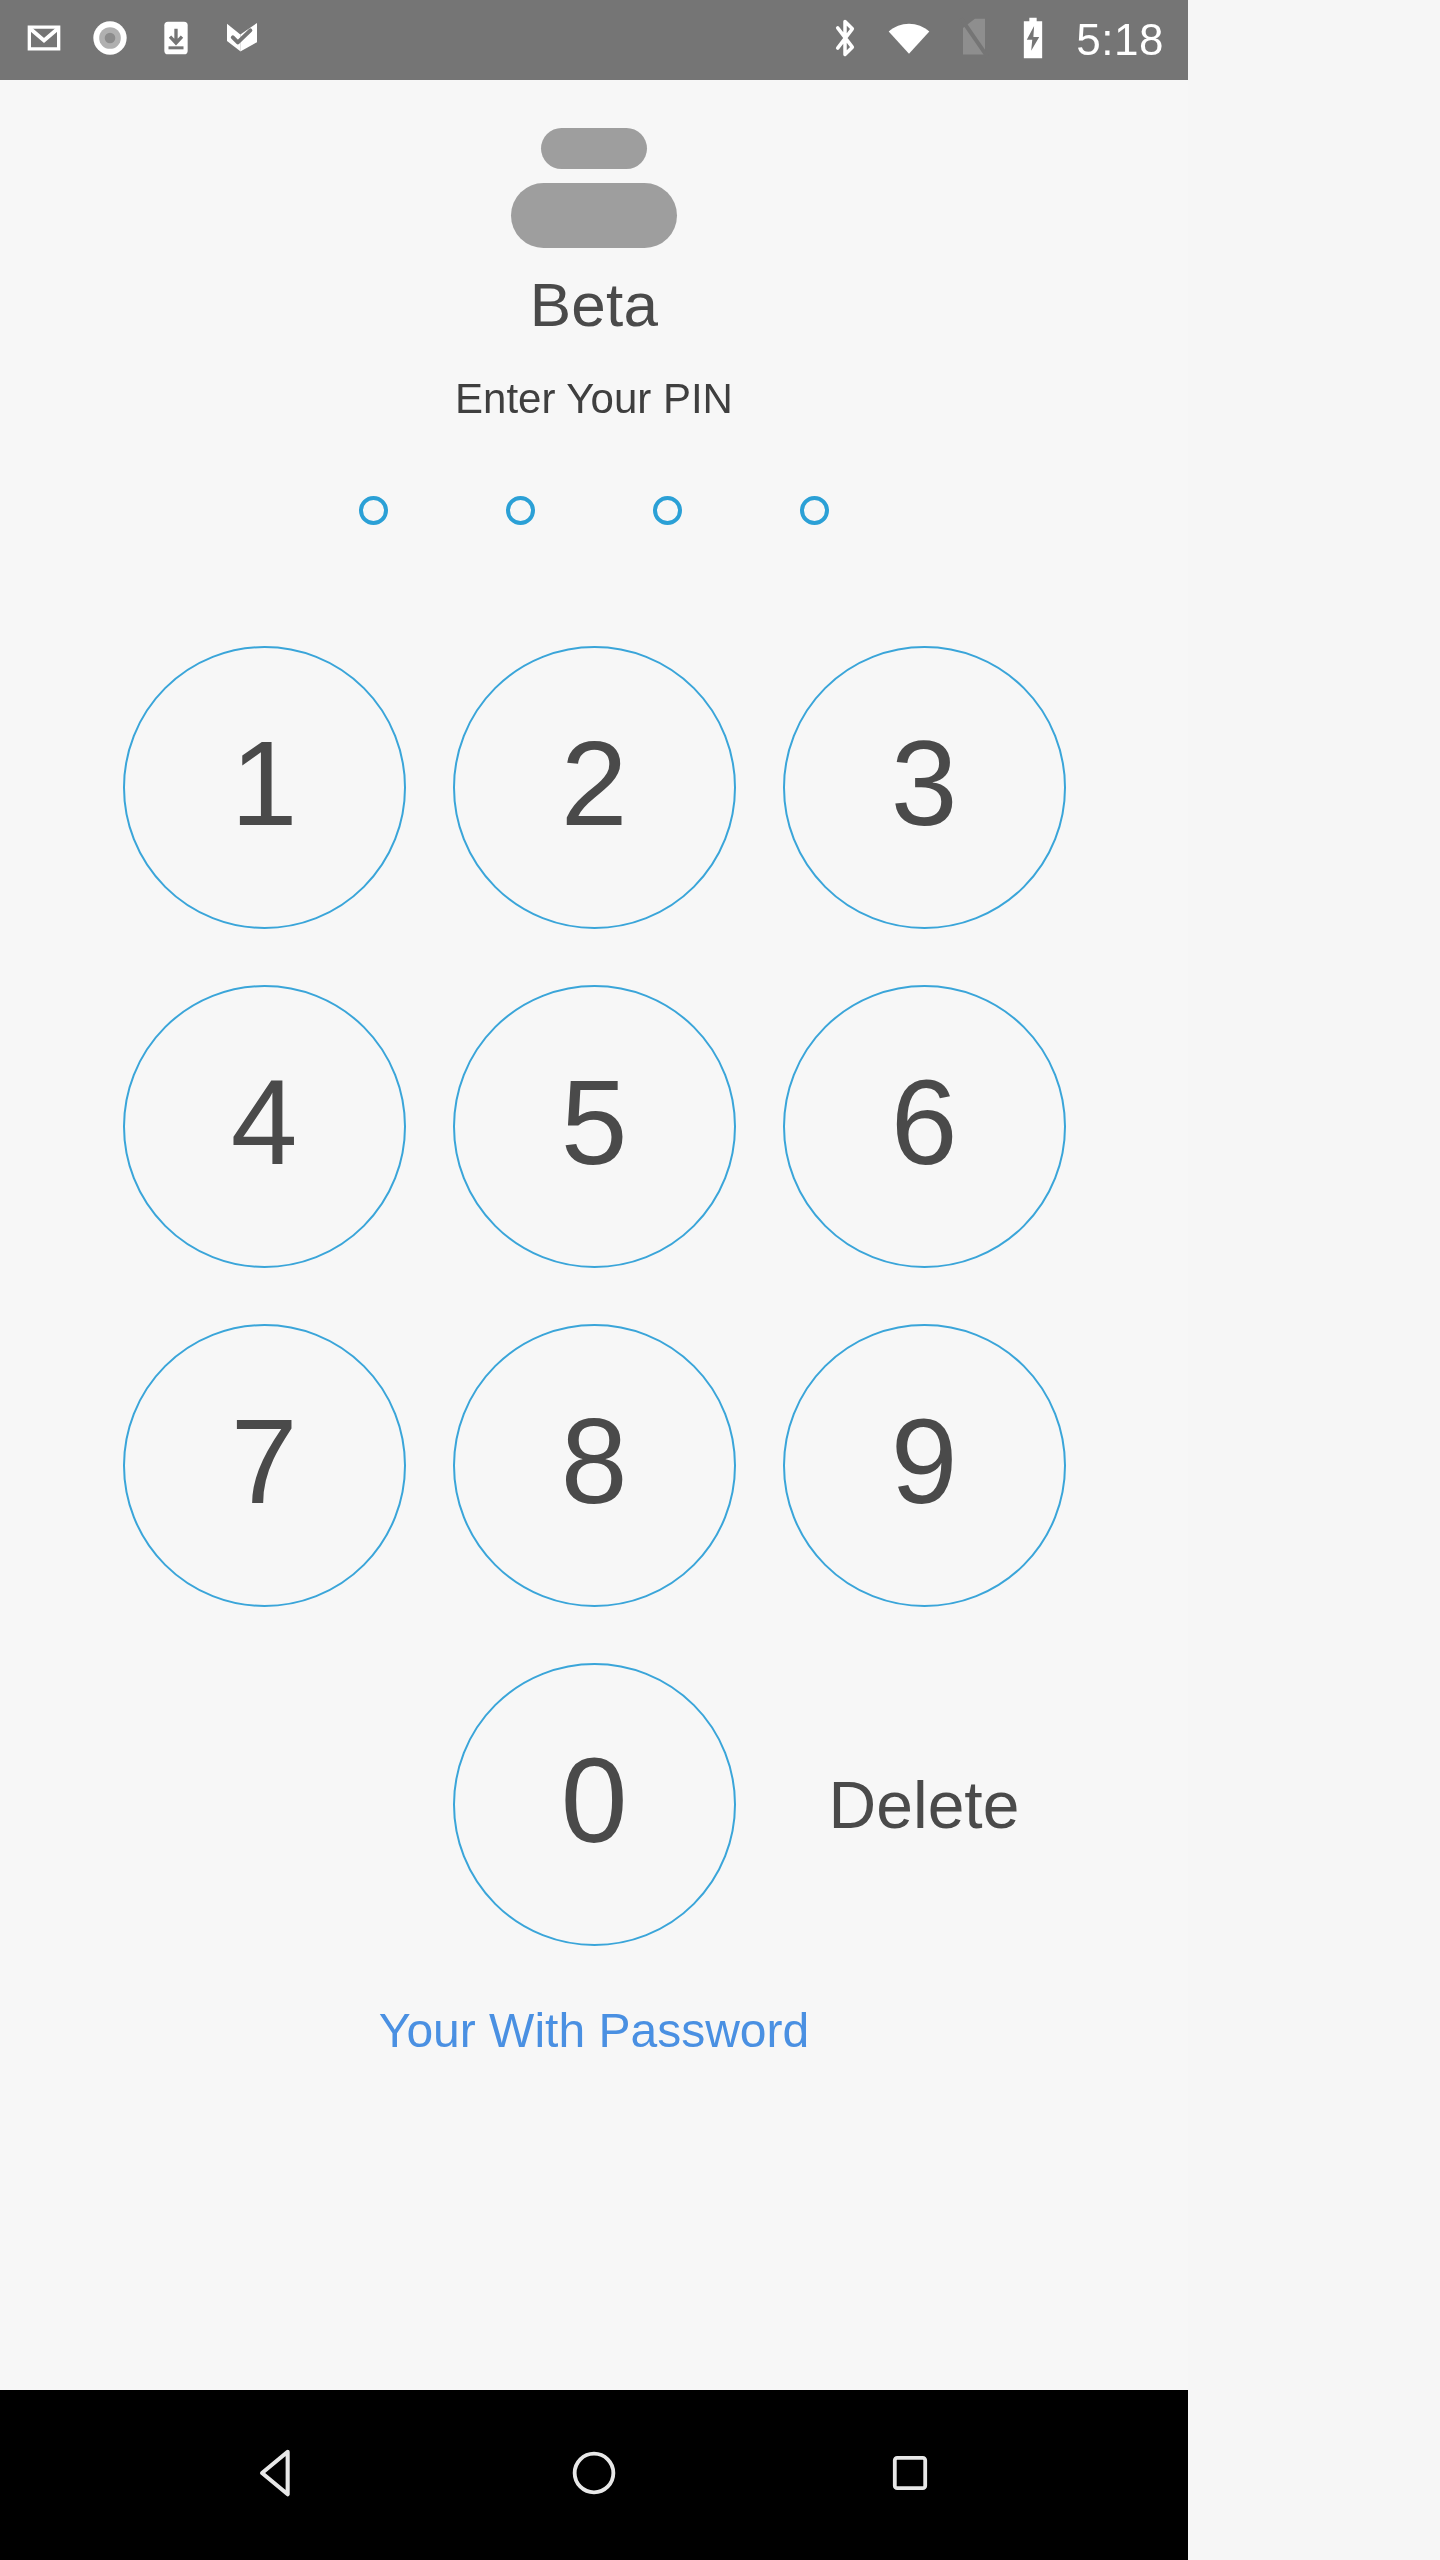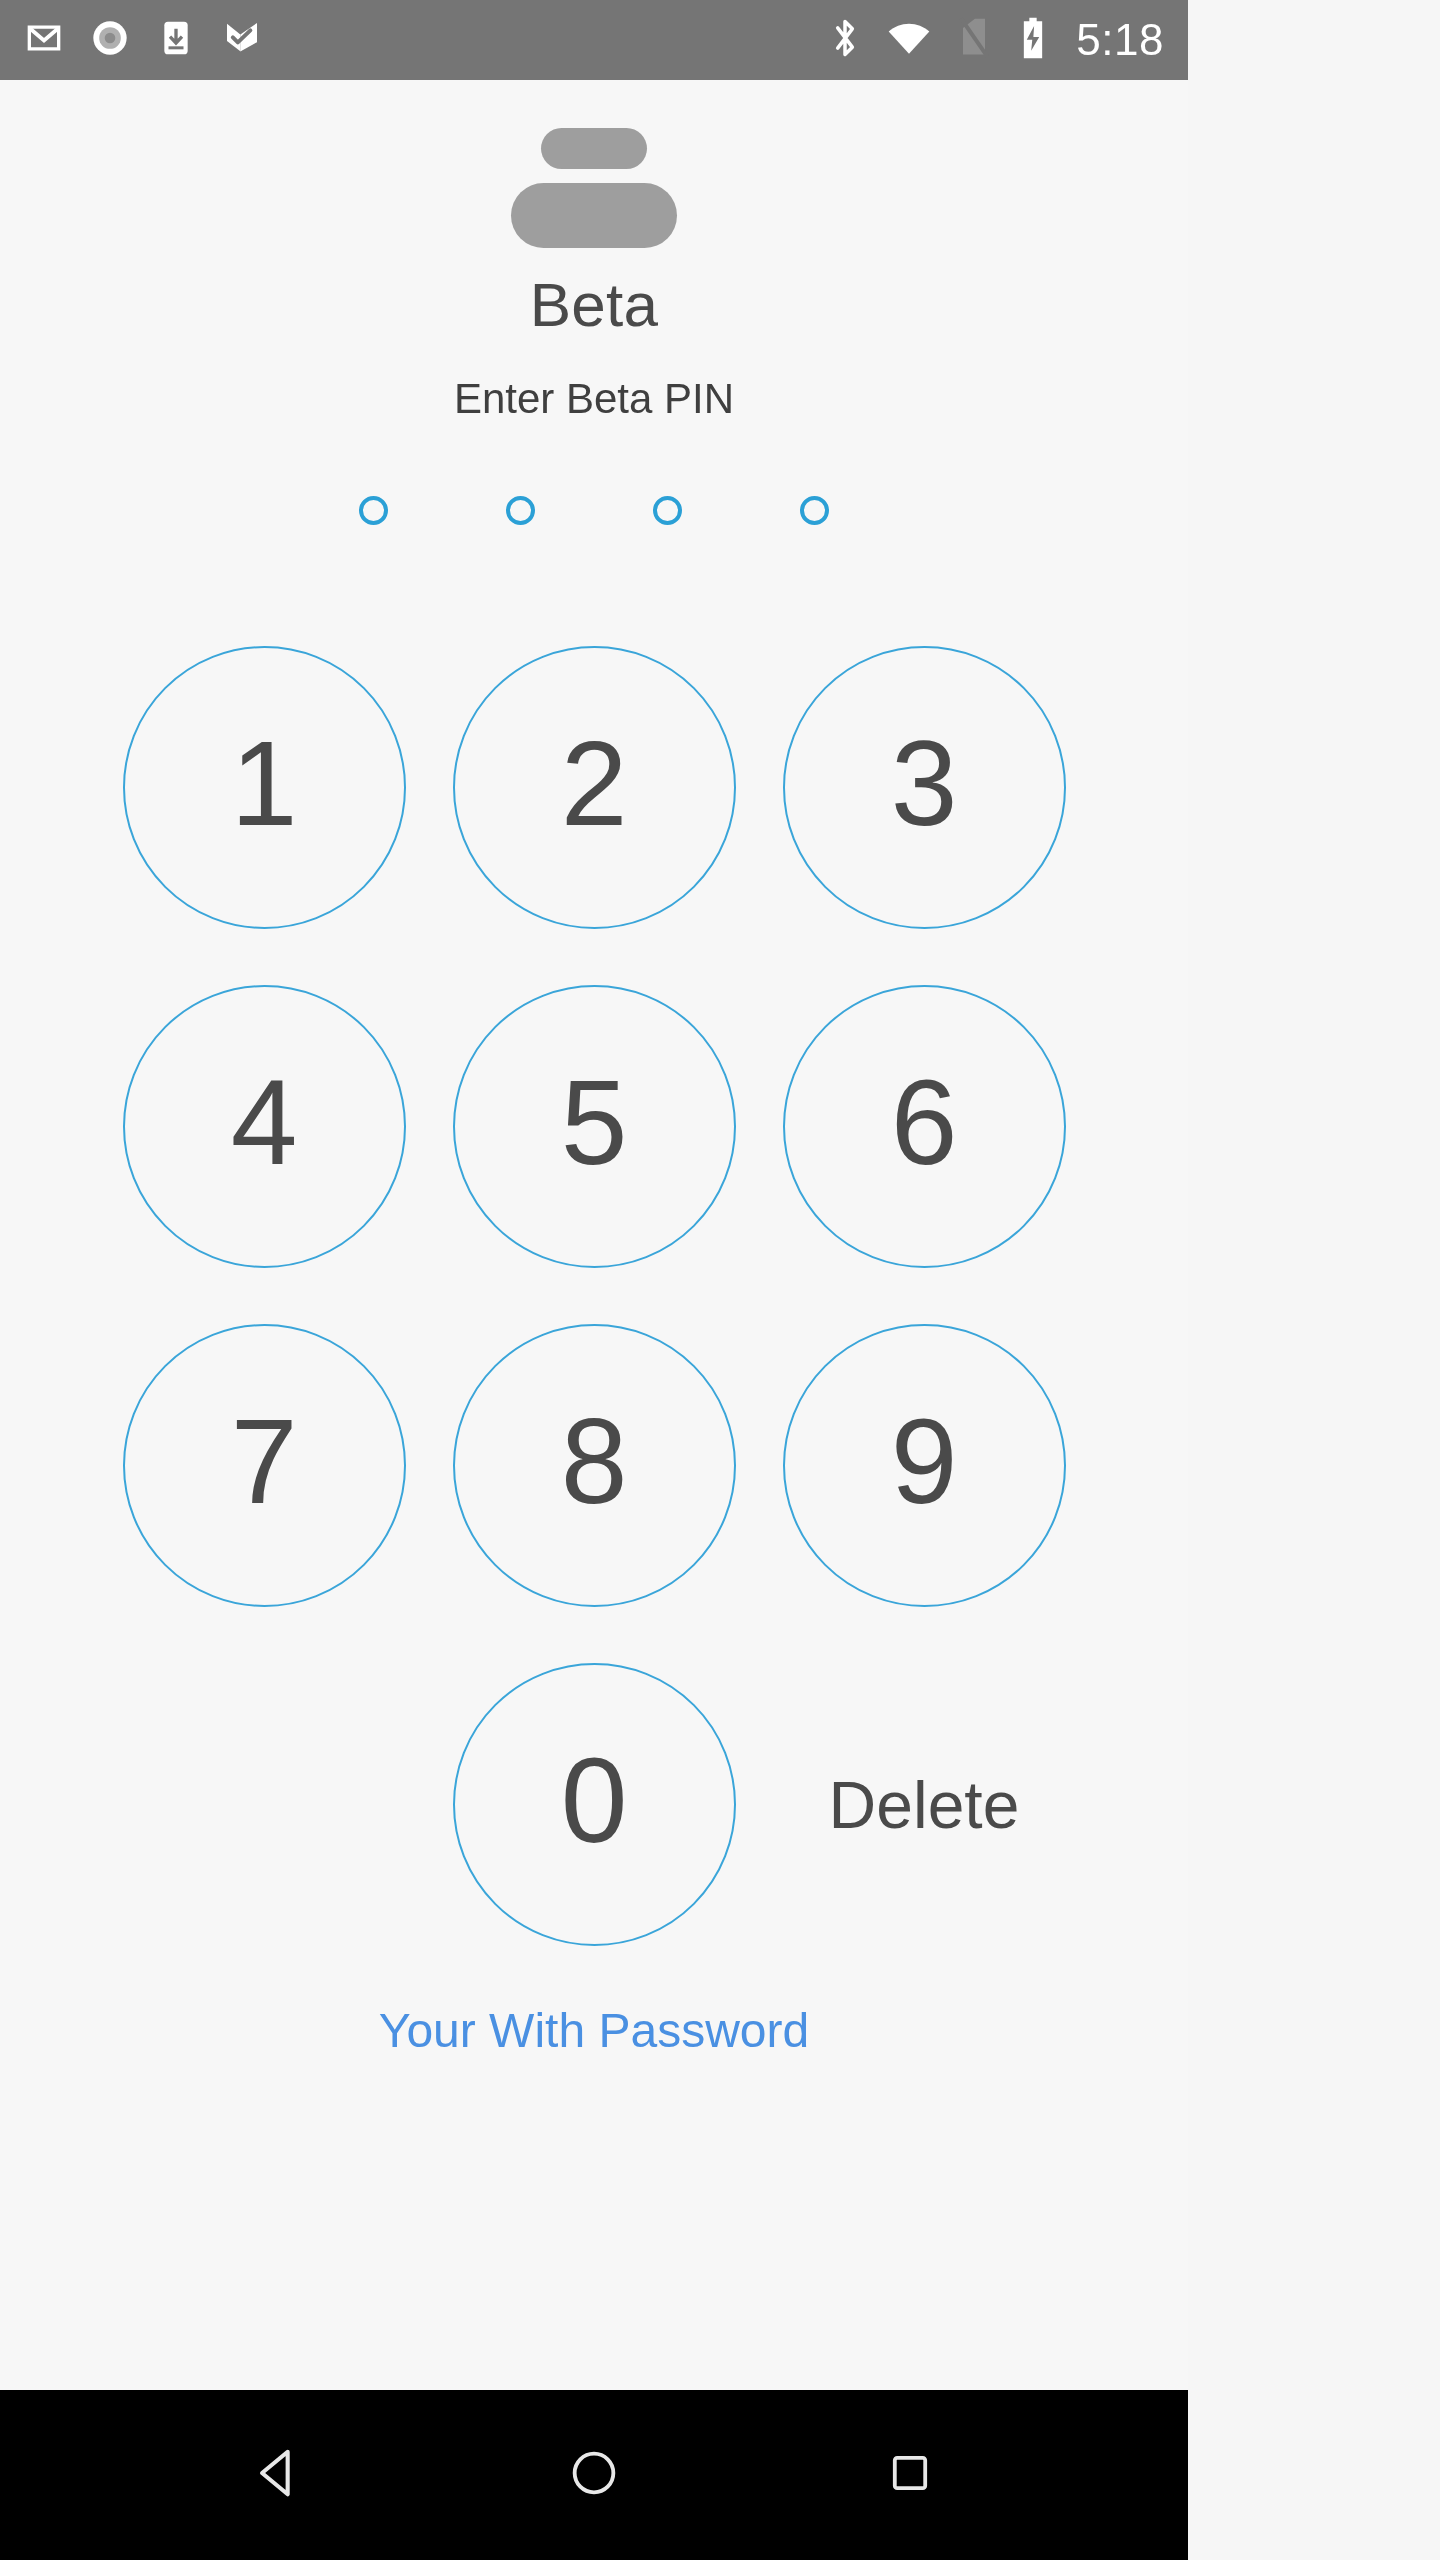--- a/index.html
+++ b/index.html
@@ -219,21 +219,21 @@
   </div>
 
   <div class="content">
 
     <div class="logo">
       <div class="logo-bar-top"></div>
       <div class="logo-bar-bottom"></div>
     </div>
 
     <div class="app-title">Beta</div>
-    <div class="prompt">Enter Beta PIN</div>
+    <div class="prompt">Enter Your PIN</div>
 
     <div class="pin-dots">
       <span class="pin-dot"></span>
       <span class="pin-dot"></span>
       <span class="pin-dot"></span>
       <span class="pin-dot"></span>
     </div>
 
     <div class="keypad">
       <div class="key">1</div>

